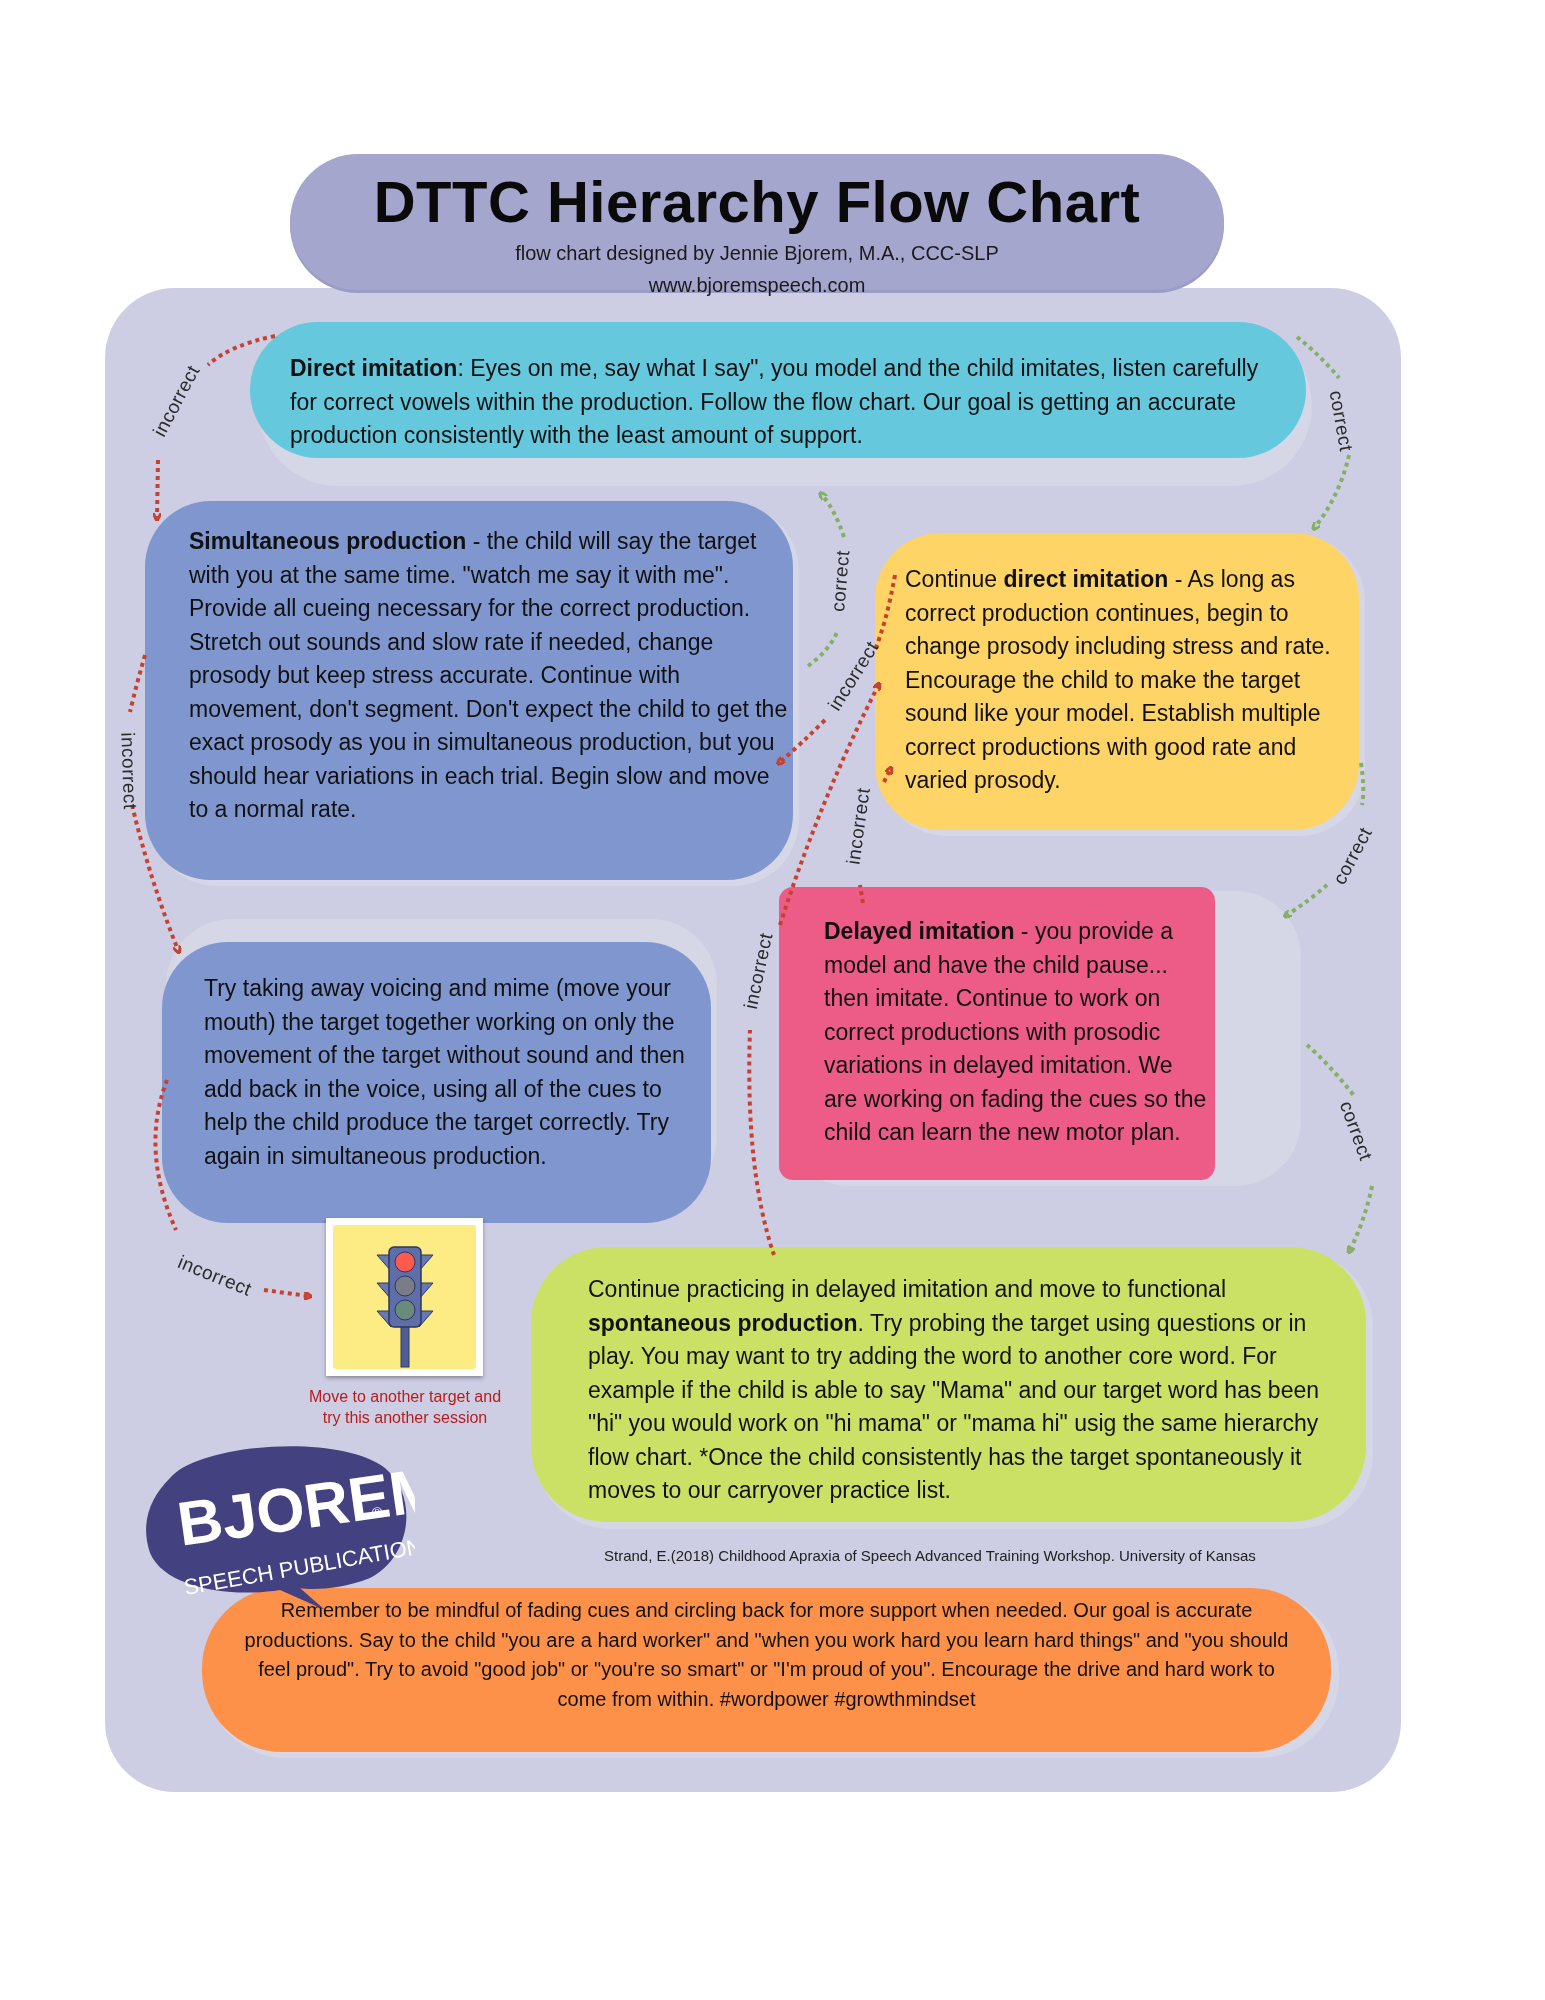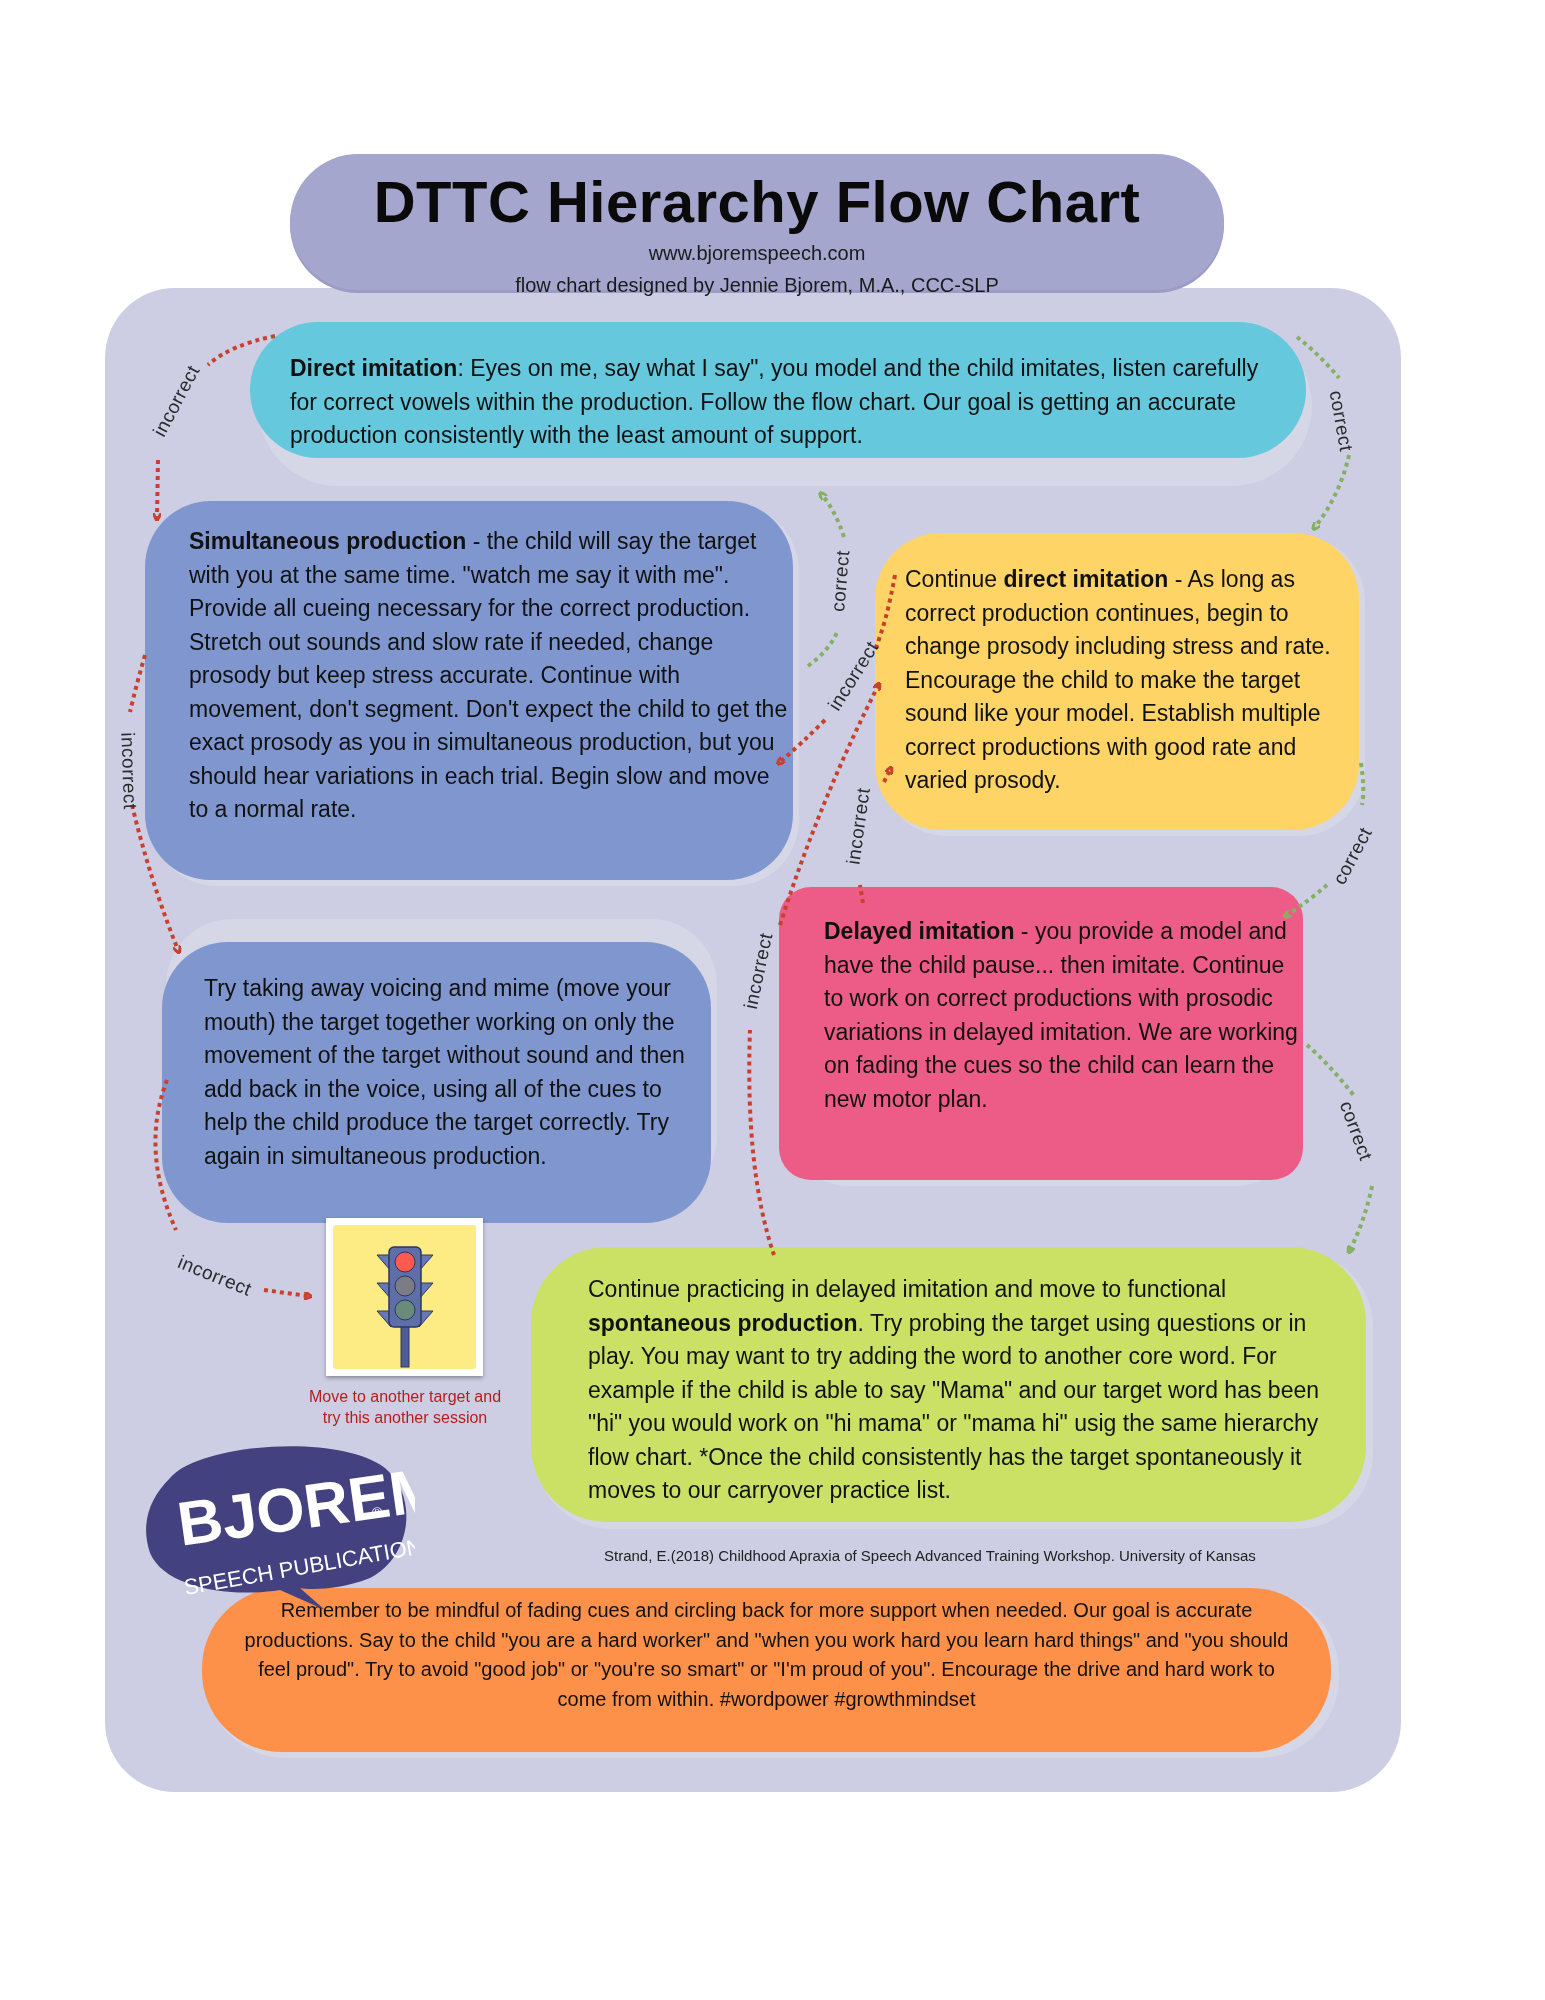--- a/index.html
+++ b/index.html
@@ -25,22 +25,22 @@
     .traffic .inner { width: 100%; height: 100%; background: #fdec83; position: relative; border-radius: 3px; }
     .logo { left: 140px; top: 1438px; width: 275px; height: 175px; }
   </style>
 </head>
 <body>
 
 <div class="abs panel"></div>
 
 <div class="abs header">
   <h1>DTTC Hierarchy Flow Chart</h1>
+  <div class="sub">flow chart designed by Jennie Bjorem, M.A., CCC-SLP</div>
   <div class="sub">www.bjoremspeech.com</div>
-  <div class="sub">flow chart designed by Jennie Bjorem, M.A., CCC-SLP</div>
 </div>
 
 <div class="halo" style="left:258px;top:326px;width:1054px;height:160px;border-radius:80px;"></div>
 <div class="halo" style="left:151px;top:505px;width:648px;height:381px;border-radius:66px;"></div>
 <div class="halo" style="left:881px;top:536px;width:484px;height:300px;border-radius:66px;"></div>
 <div class="halo" style="left:166px;top:919px;width:551px;height:283px;border-radius:66px;"></div>
 <div class="halo" style="left:783px;top:891px;width:518px;height:295px;border-radius:66px;"></div>
 <div class="halo" style="left:535px;top:1251px;width:838px;height:278px;border-radius:76px;"></div>
 <div class="halo" style="left:206px;top:1592px;width:1133px;height:166px;border-radius:80px;"></div>
 
@@ -53,21 +53,21 @@
 </div>
 
 <div class="box" style="left:875px;top:533px;width:484px;height:297px;border-radius:66px;background:#fed466;padding:30px 14px 0 30px;">
   <span>Continue </span><b>direct imitation</b><span> - As long as correct production continues, begin to change prosody including stress and rate. Encourage the child to make the target sound like your model. Establish multiple correct productions with good rate and varied prosody.</span>
 </div>
 
 <div class="box" style="left:162px;top:942px;width:549px;height:281px;border-radius:66px;background:#7f96cf;padding:30px 20px 0 42px;">
   <span>Try taking away voicing and mime (move your mouth) the target together working on only the movement of the target without sound and then add back in the voice, using all of the cues to help the child produce the target correctly. Try again in simultaneous production.</span>
 </div>
 
-<div class="box" style="left:779px;top:887px;width:524px;height:293px;border-radius:32px;background:#ec5c86;padding:28px 4px 0 45px;">
+<div class="box" style="left:779px;top:887px;width:436px;height:293px;border-radius:14px;background:#ec5c86;padding:28px 4px 0 45px;">
   <b>Delayed imitation</b><span> - you provide a model and have the child pause... then imitate. Continue to work on correct productions with prosodic variations in delayed imitation. We are working on fading the cues so the child can learn the new motor plan.</span>
 </div>
 
 <div class="box" style="left:531px;top:1247px;width:835px;height:275px;border-radius:76px;background:#cbe165;padding:26px 10px 0 57px;">
   <span>Continue practicing in delayed imitation and move to functional </span><b>spontaneous production</b><span>. Try probing the target using questions or in play. You may want to try adding the word to another core word. For example if the child is able to say "Mama" and our target word has been "hi" you would work on "hi mama" or "mama hi" usig the same hierarchy flow chart. *Once the child consistently has the target spontaneously it moves to our carryover practice list.</span>
 </div>
 
 <div class="cite" style="left:604px;top:1547px;">Strand, E.(2018) Childhood Apraxia of Speech Advanced Training Workshop. University of Kansas</div>
 
 <div class="box" style="left:202px;top:1588px;width:1129px;height:164px;border-radius:80px;background:#fe914a;padding:8px 40px 0 40px;text-align:center;font-size:20px;line-height:29.5px;">

